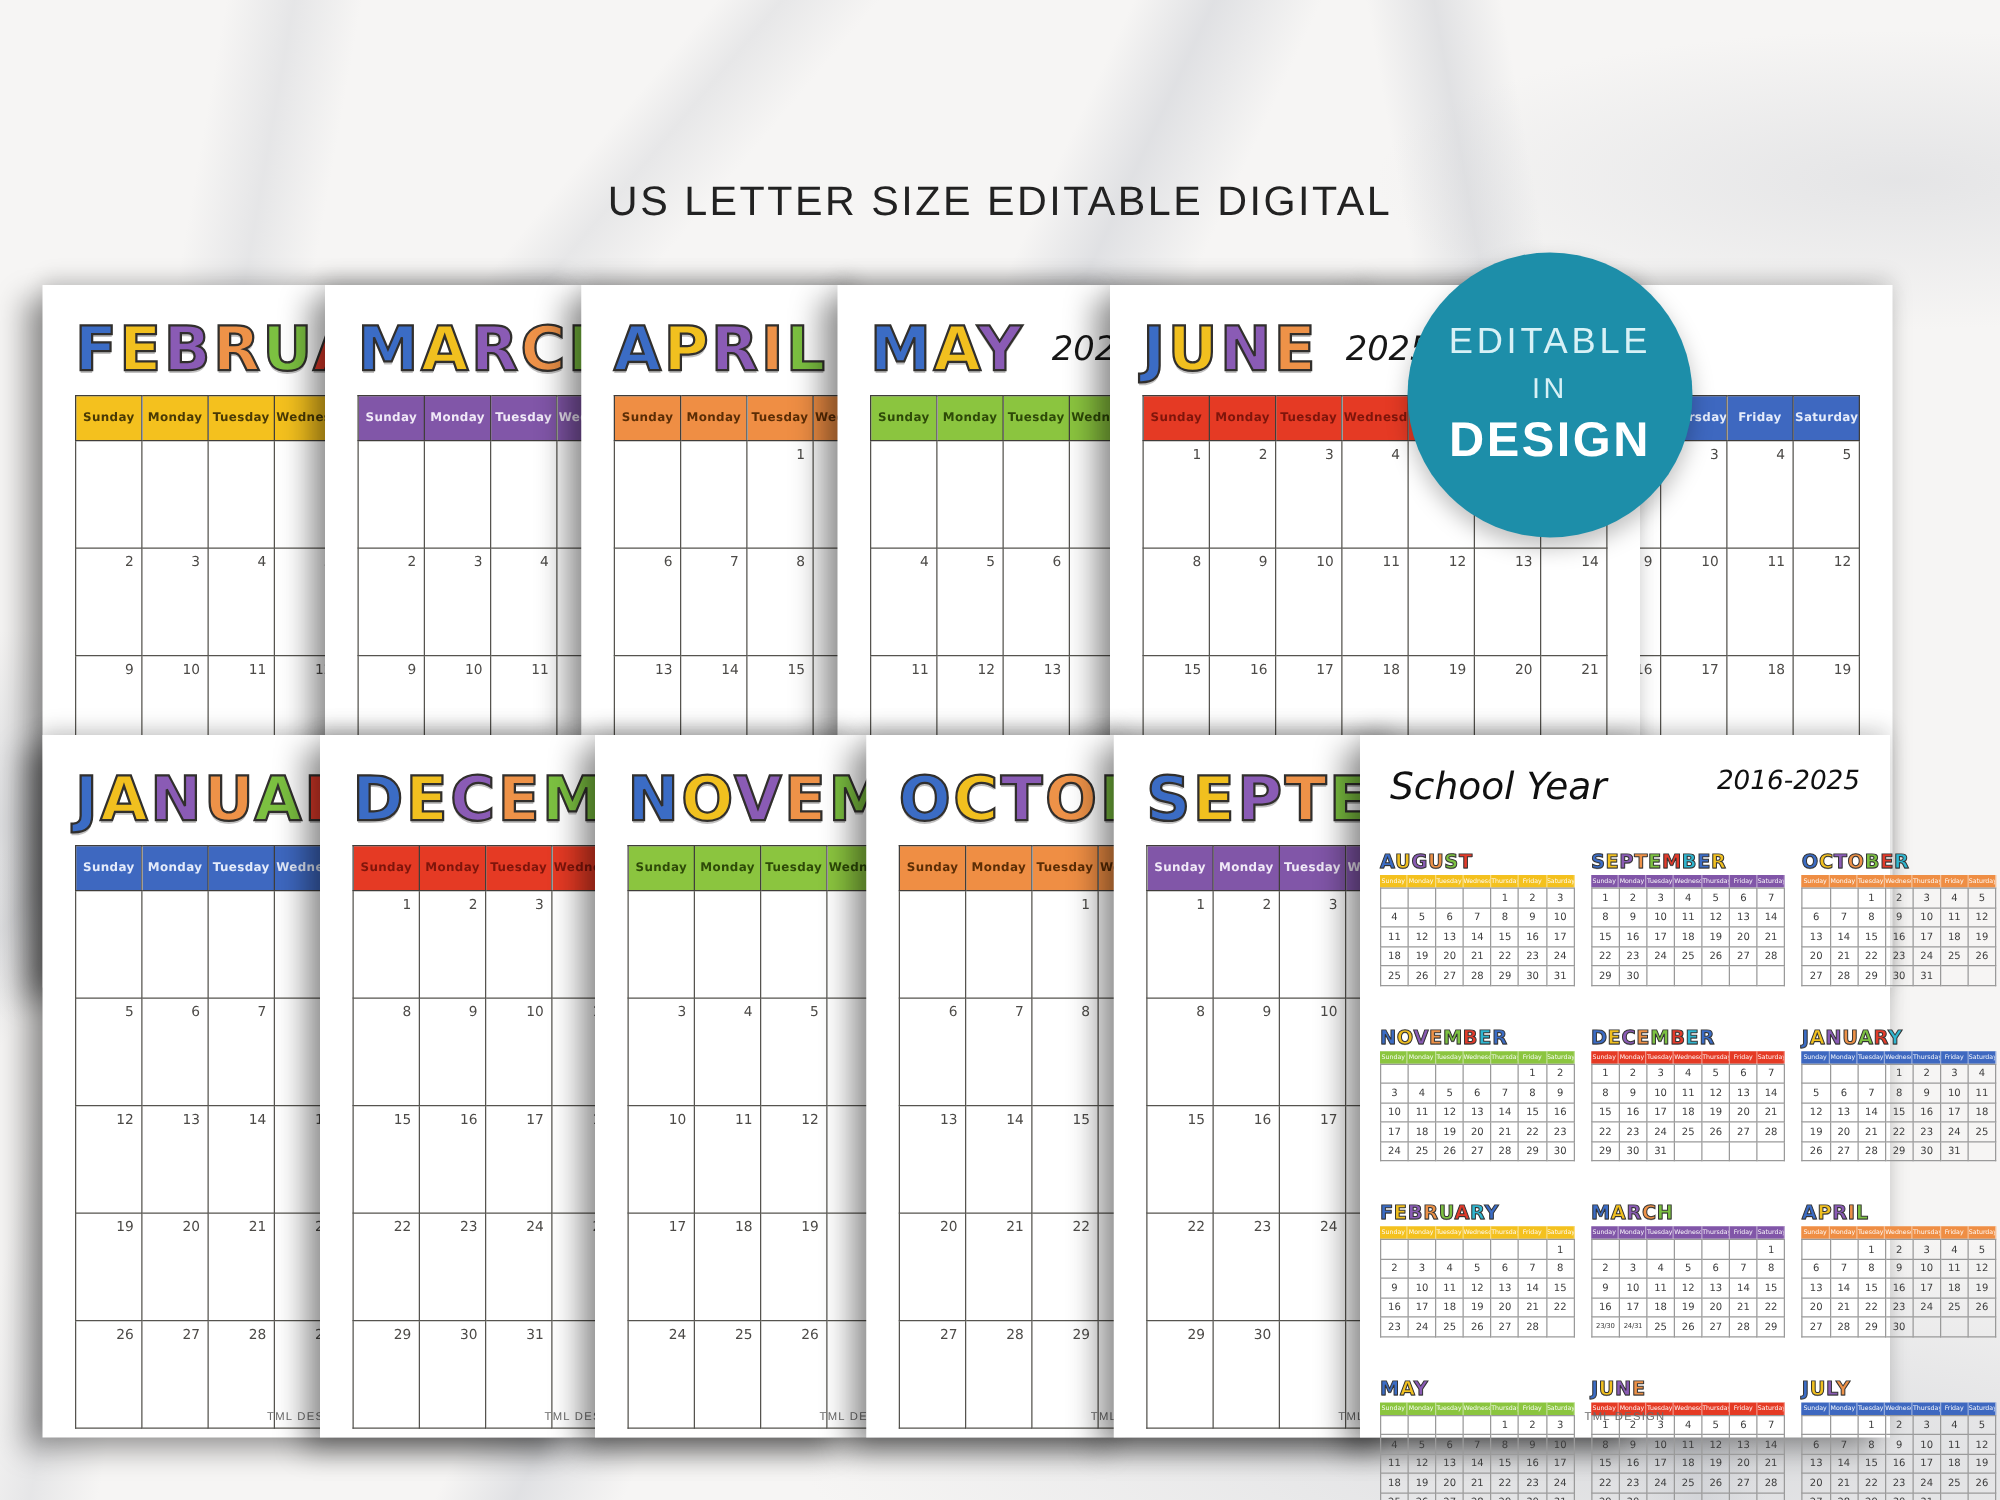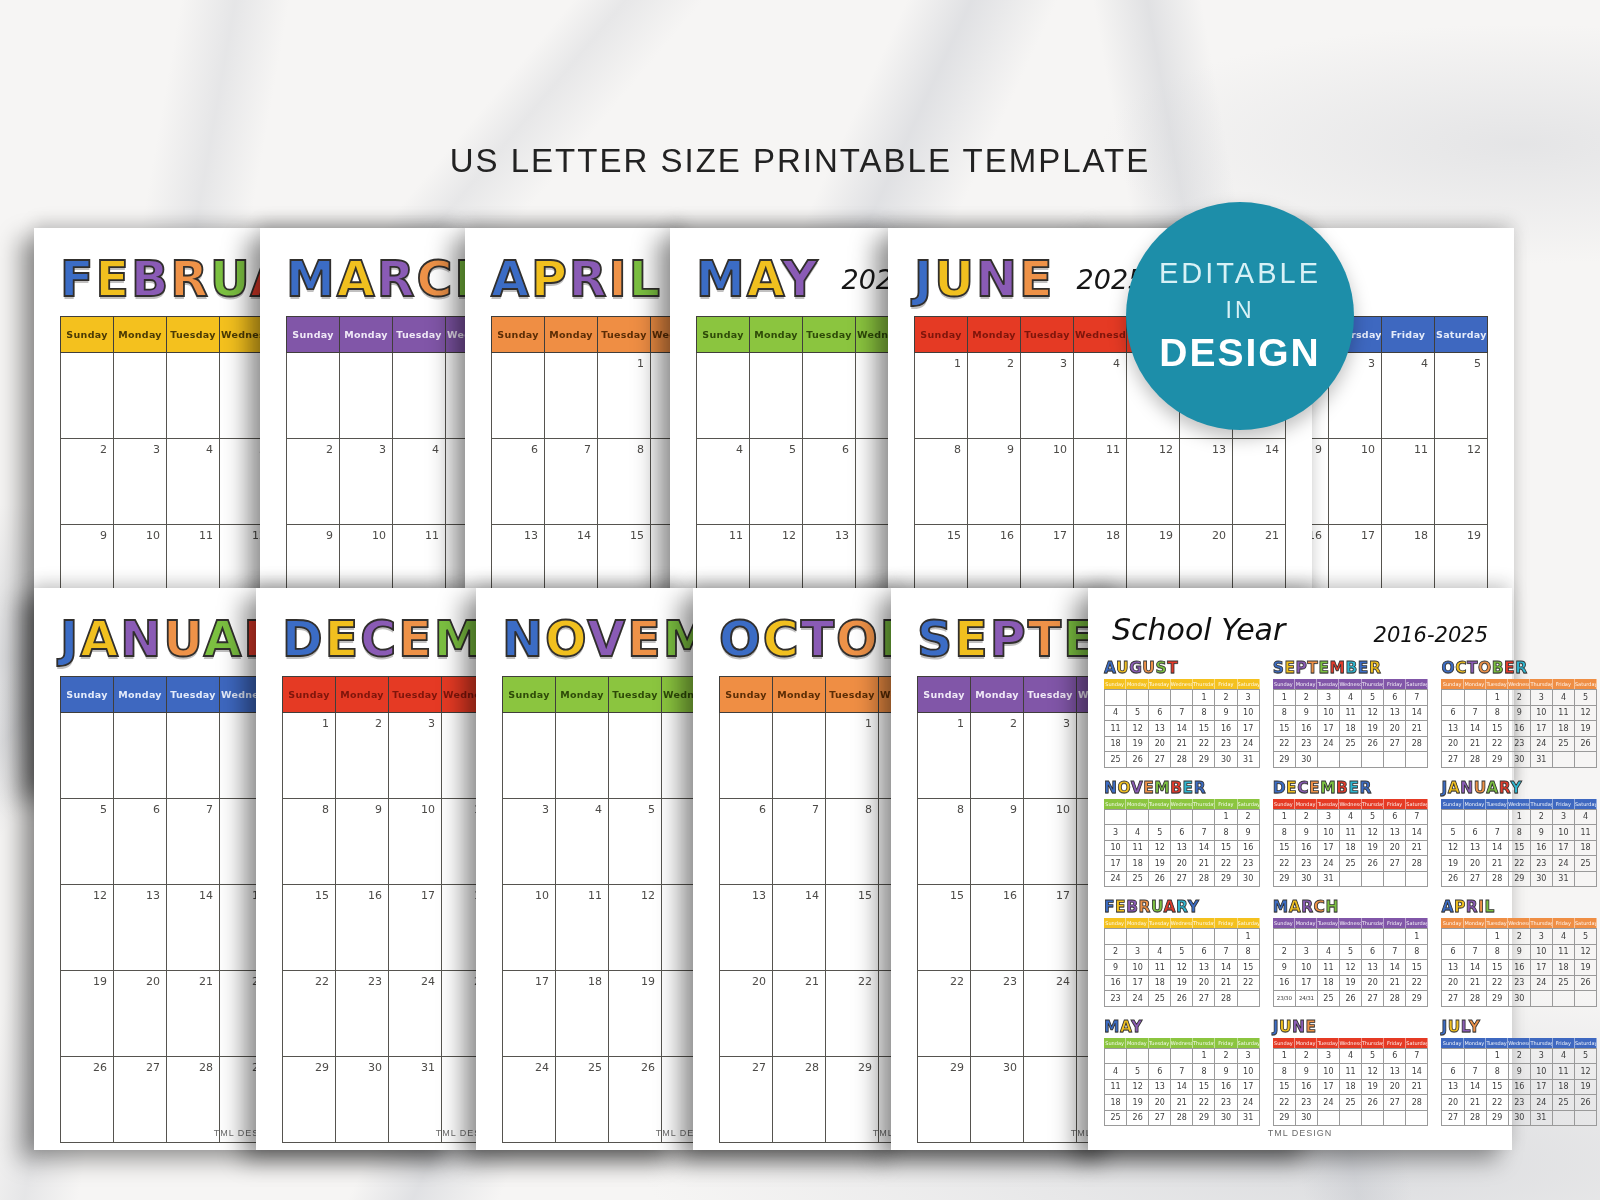--- a/index.html
+++ b/index.html
@@ -32,25 +32,25 @@
 
   table.cal{border-collapse:collapse;margin-left:26px;table-layout:fixed;width:372px;}
   table.cal th{border:1.6px solid #403e3b;height:33px;font-size:9.5px;font-weight:600;
     font-family:"DejaVu Sans",sans-serif;overflow:hidden;letter-spacing:.3px;}
   table.cal td{border:1.4px solid #56544f;height:81px;vertical-align:top;text-align:right;
     padding:4px 6px 0 0;font-size:11px;color:#4c4a47;font-family:"DejaVu Sans",sans-serif;}
   .page-footer{position:absolute;bottom:12px;left:0;width:100%;text-align:center;
     font-size:9px;color:#6a6a6a;letter-spacing:1px;}
 
   
-  .yp-title-row{display:flex;justify-content:space-between;align-items:flex-end;margin:24px 24px 12px 24px;}
+  .yp-title-row{display:flex;justify-content:space-between;align-items:flex-start;margin:24px 24px 12px 24px;}
   .yp-title{font-size:30px;color:#101010;}
   .yp-year{font-size:21px;color:#101010;}
   .mini-grid{display:grid;grid-template-columns:repeat(3,1fr);column-gap:13px;row-gap:11px;margin:0 16px;}
-  .mini{width:100%;}
+  .mini{width:100%;margin-top:21px;}
   .bubble-title.mini-title{font-size:15.5px;letter-spacing:.5px;height:19px;line-height:19px;}
   .mini-title .bubble-letter{-webkit-text-stroke:.8px #333;text-shadow:0 1px 0 rgba(0,0,0,.28);}
   .mini-band{display:flex;height:10px;margin-top:1px;}
   .mini-band-cell{flex:1;overflow:hidden;font-size:5px;line-height:10px;color:rgba(255,255,255,.95);
     text-align:center;border-right:1px solid rgba(255,255,255,.45);font-family:"DejaVu Sans",sans-serif;}
   table.mini-cal{border-collapse:collapse;width:100%;table-layout:fixed;}
   table.mini-cal td{border:1px solid #9a9a9a;height:14.5px;font-size:8px;text-align:center;
     color:#3d3d3d;font-family:"DejaVu Sans",sans-serif;padding:0;overflow:hidden;}
   table.mini-cal td.tiny{font-size:5.5px;letter-spacing:-.2px;}
 
@@ -68,21 +68,21 @@
       100% 50%, 84.77% 59.32%, 93.3% 75%, 75.46% 75.46%, 75% 93.3%, 59.32% 84.77%, 50% 100%,
       40.68% 84.77%, 25% 93.3%, 24.54% 75.46%, 6.7% 75%, 15.23% 59.32%, 0% 50%, 15.23% 40.68%,
       6.7% 25%, 24.54% 24.54%, 25% 6.7%, 40.68% 15.23%);}
   .burst-line{font-size:42px;font-weight:bold;color:#fff;letter-spacing:2px;transform:scaleX(.72);
     font-family:"Liberation Sans",sans-serif;white-space:nowrap;}
 </style>
 </head>
 <body>
 
 <div class="stage">
-  <div class="sub-title">US LETTER SIZE PRINTABLE TEMPLATE</div>
+  <div class="sub-title">US LETTER SIZE EDITABLE DIGITAL</div>
 
   <div id="pages-layer">
       <div class="page month-page" style="left: 34px; top: 228px; z-index: 1;">
         <div class="title-row">
           <div class="bubble-title"><span class="bubble-letter" style="color: rgb(59, 108, 197);">F</span><span class="bubble-letter" style="color: rgb(241, 192, 31);">E</span><span class="bubble-letter" style="color: rgb(138, 91, 181);">B</span><span class="bubble-letter" style="color: rgb(238, 146, 72);">R</span><span class="bubble-letter" style="color: rgb(124, 193, 65);">U</span><span class="bubble-letter" style="color: rgb(226, 59, 43);">A</span><span class="bubble-letter" style="color: rgb(47, 182, 208);">R</span><span class="bubble-letter" style="color: rgb(59, 108, 197);">Y</span></div>
         </div>
         <table class="cal">
           <thead>
             <tr>
               <th style="background: rgb(244, 193, 30); color: rgb(74, 58, 5);">Sunday</th>

